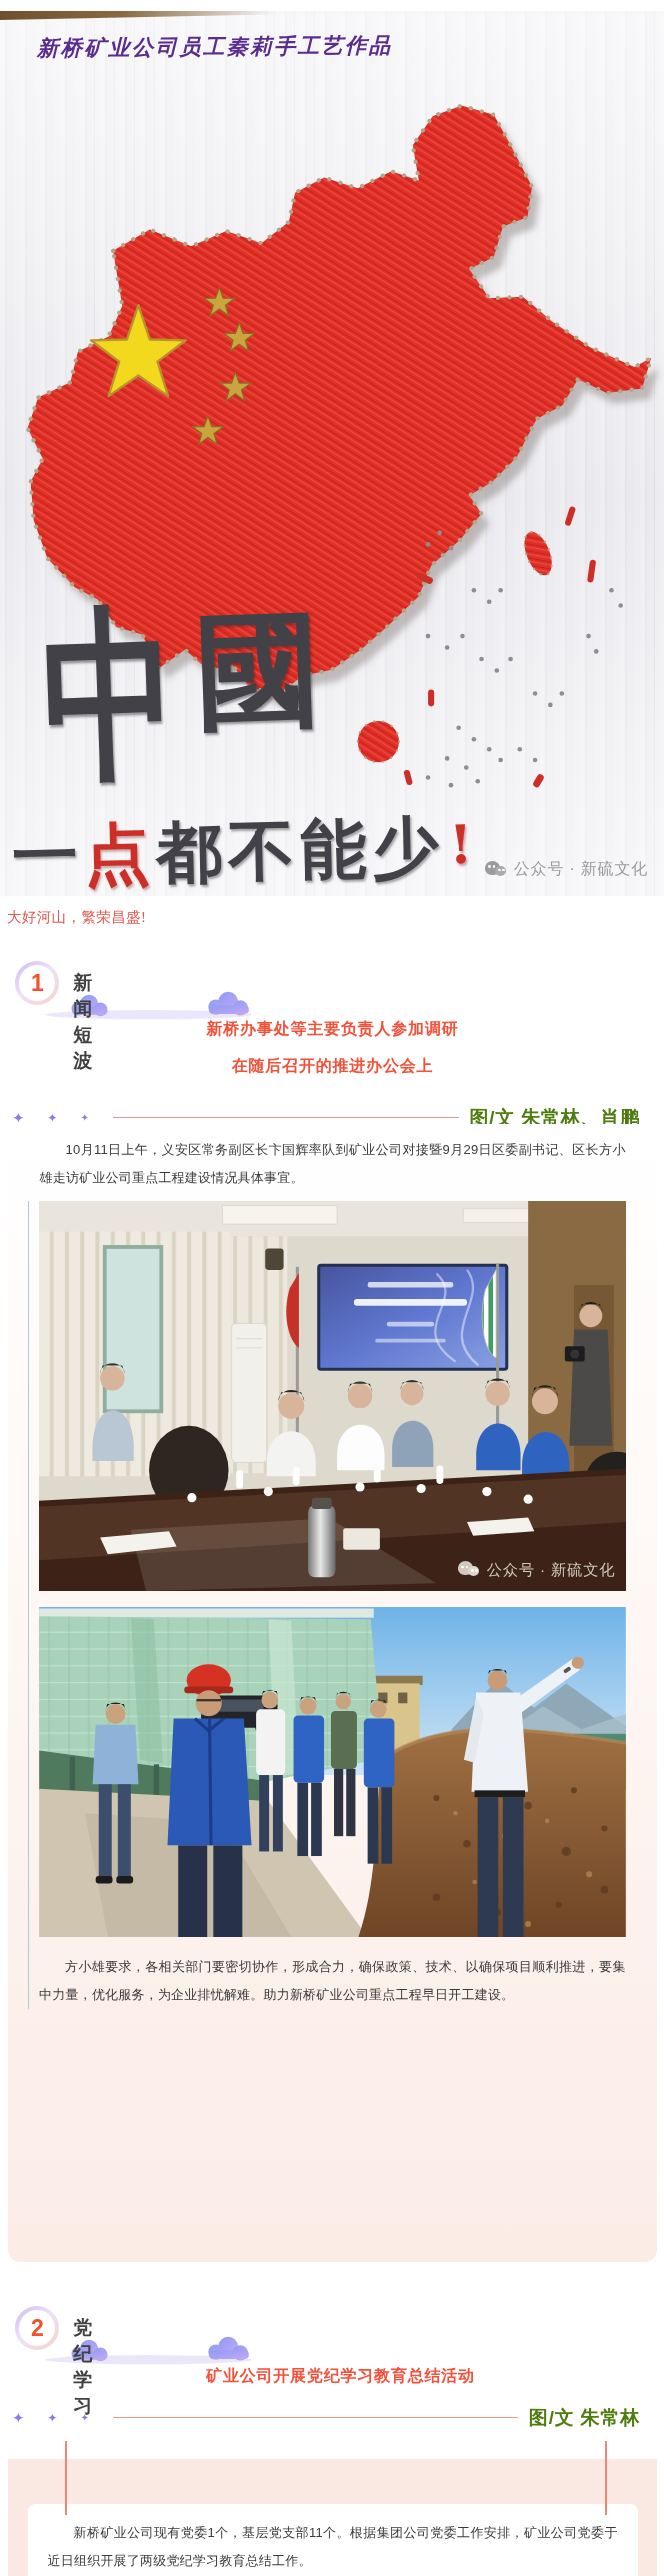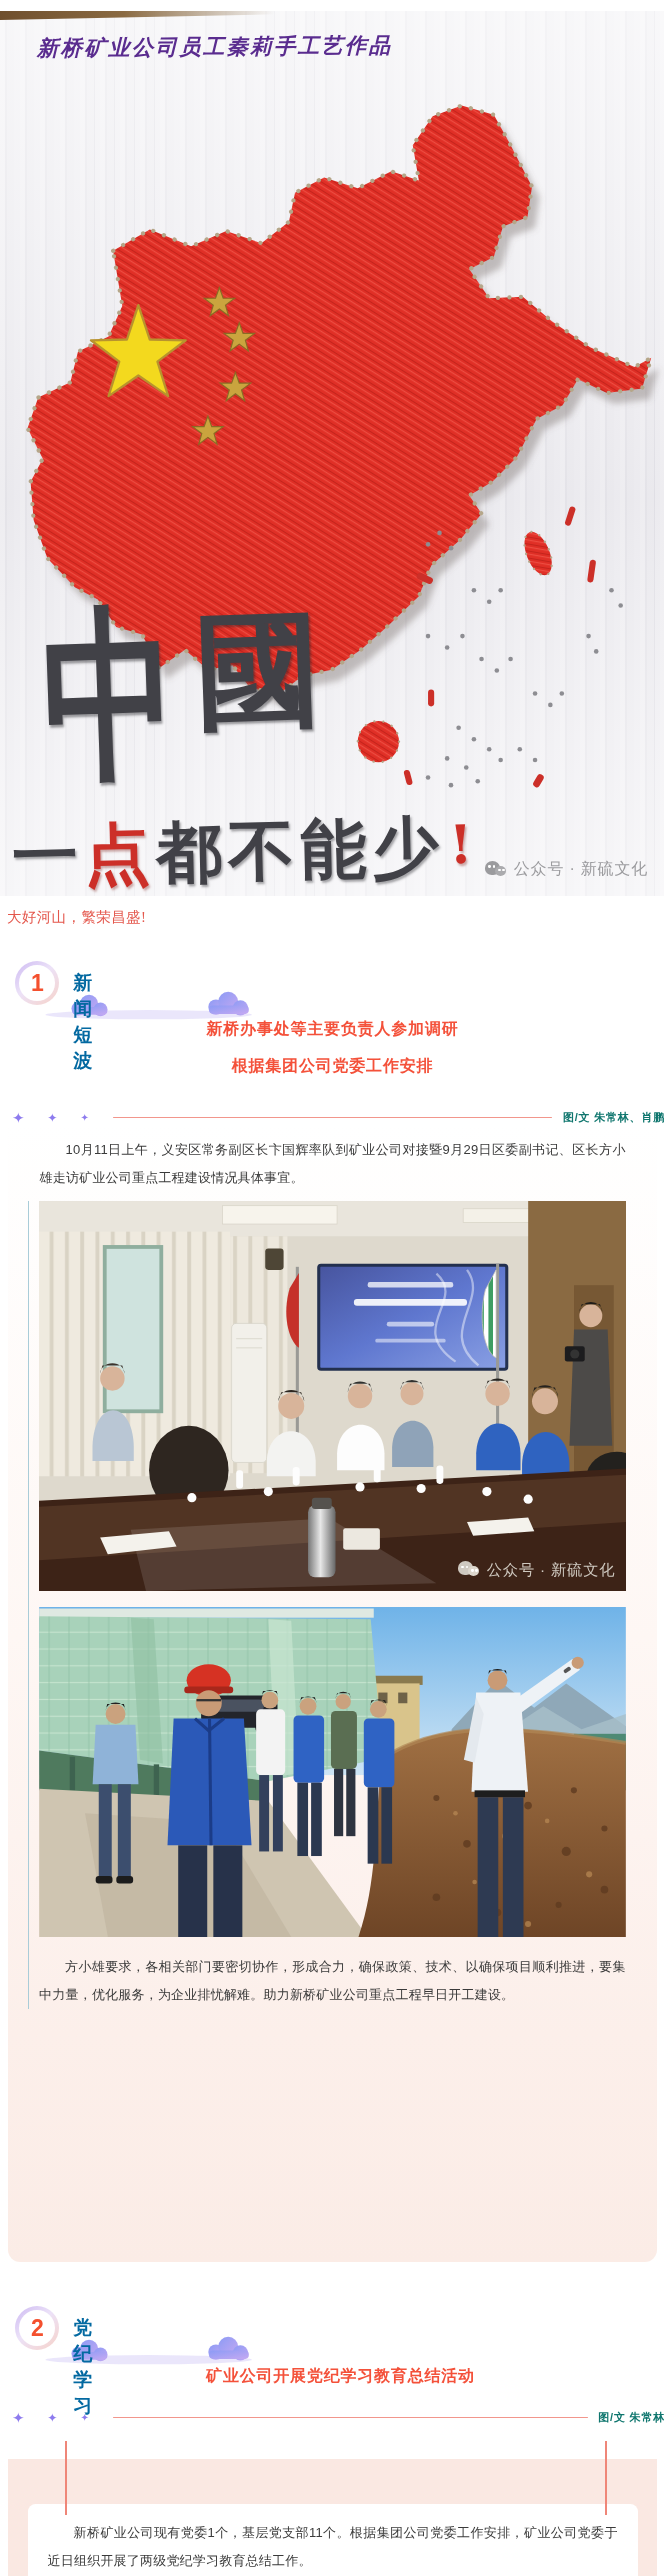--- a/index.html
+++ b/index.html
@@ -56,30 +56,30 @@
   
   .badge{position:absolute;left:15.3px;height:55px;}
   .badge-ring{
     position:absolute;left:0;top:0;width:44px;height:44px;border-radius:50%;
     background:linear-gradient(140deg,#cdbaf2 0%,#ece2f8 45%,#f7d2c8 100%);
     display:flex;align-items:center;justify-content:center;z-index:2;
   }
   .badge-ring .inner{width:36px;height:36px;border-radius:50%;background:#fff;
     display:flex;align-items:center;justify-content:center;
     font-size:23px;font-weight:bold;color:#f4502e;}
-  .badge-label{position:absolute;left:58px;top:9.2px;font-size:19px;font-weight:bold;color:#0369a1;letter-spacing:1.5px;z-index:2;}
+  .badge-label{position:absolute;left:58px;top:9.2px;font-size:19px;font-weight:bold;color:#404040;letter-spacing:1.5px;z-index:2;}
   .badge-clouds{position:absolute;left:18.3px;top:29px;z-index:1;}
   
   .sec-title{position:absolute;left:0;width:665px;text-align:center;color:#f4513a;font-weight:bold;font-size:16px;line-height:37px;letter-spacing:0.8px;}
   
   .byline-row{position:absolute;left:0;width:665px;height:23px;display:flex;align-items:center;padding:0;box-sizing:border-box;}
   .stars{width:113px;padding-left:12.2px;box-sizing:border-box;display:flex;gap:23px;align-items:center;color:#8d7bee;}
   .stars .s1{font-size:14.5px}.stars .s2{font-size:12.2px}.stars .s3{font-size:10px}
   .rule{flex:1;height:1.5px;background:#f2968c;margin-right:10.7px;border-radius:1.5px;}
-  .byline{font-size:11px;font-weight:bold;color:#0f766e;padding-right:0;letter-spacing:0.8px;white-space:nowrap;}
+  .byline{font-size:19px;font-weight:bold;color:#4d7c0f;padding-right:25px;letter-spacing:0.8px;white-space:nowrap;}
   
   .content1{
     position:absolute;top:1124px;left:7.6px;width:649px;height:1138px;box-sizing:border-box;
     padding:12.2px 31px 0 32px;border-radius:0 0 12.2px 12.2px;
     background:linear-gradient(180deg,#ffffff 0%,#fef7f4 45%,#fcefea 80%,#fbece6 100%);
   }
   .content1 p, .white-card p{font-size:13px;line-height:28px;color:#3a3a3a;margin:0;text-align:justify;text-indent:2em;letter-spacing:0.2px;}
   .figure-block{border-left:1.5px solid #a9ccd8;margin-left:-11.5px;padding-left:10px;margin-top:9.2px;}
   .photo-box{position:relative;width:587px;}
   .photo-box svg{display:block;}
@@ -220,21 +220,21 @@
     </g>
   </svg>
   <div class="badge-ring">
     <div class="inner">1</div>
   </div>
   <div class="badge-label">新闻短波</div>
 </div>
 
 <div class="sec-title" style="top:1010px;">
   <div>新桥办事处等主要负责人参加调研</div>
-  <div>根据集团公司党委工作安排</div>
+  <div>在随后召开的推进办公会上</div>
 </div>
 
 <div class="byline-row" style="top:1106px;">
   <div class="stars">
     <span class="s1">✦</span>
     <span class="s2">✦</span>
     <span class="s3">✦</span>
   </div>
   <div class="rule"></div>
   <div class="byline">图/文 朱常林、肖鹏</div>

